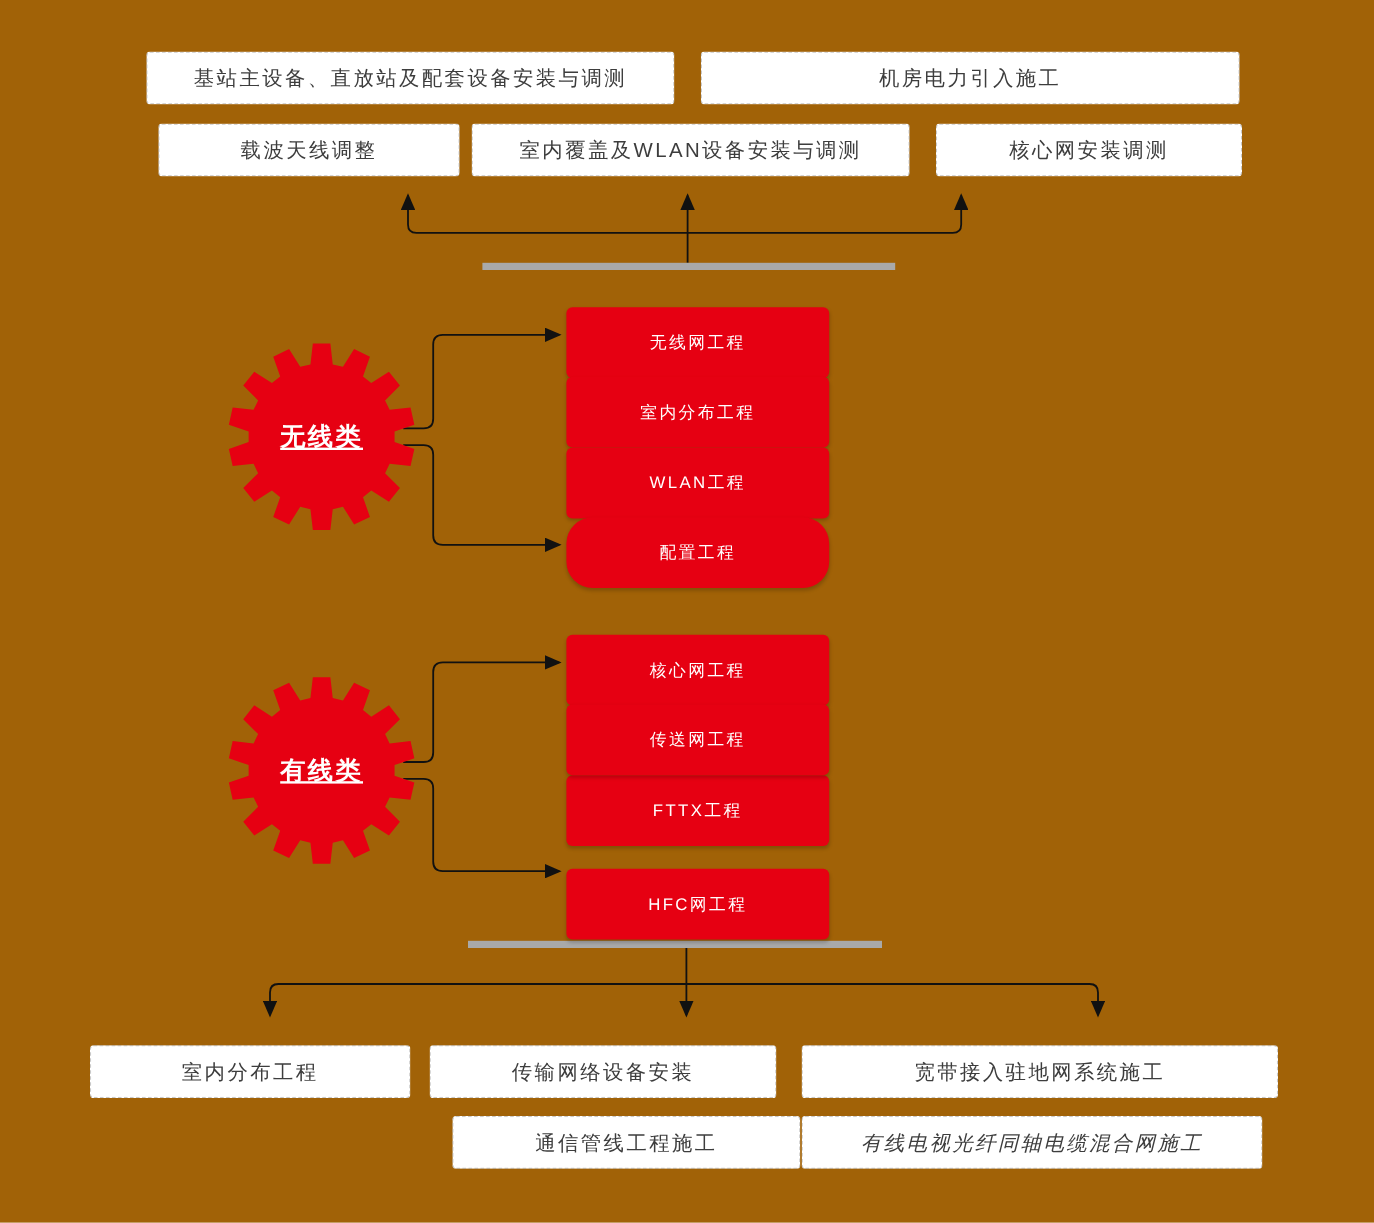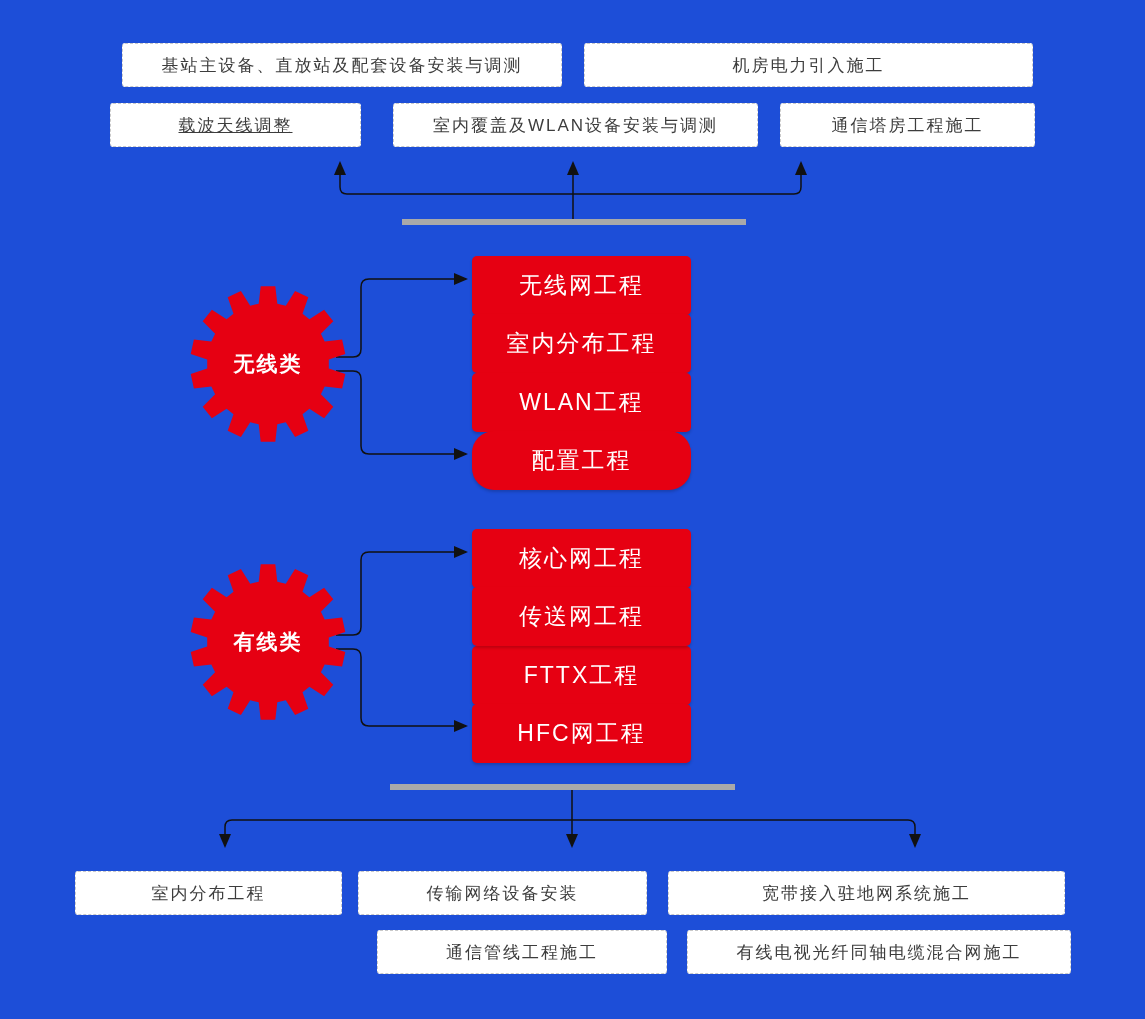--- a/index.html
+++ b/index.html
@@ -1,19 +1,19 @@
 <!DOCTYPE html>
 <html style="--red: #e60012; --bar: #a9a9a9; --line: #111111; --box-border: #c9c9c9; --text: #3d3d3d;"><head>
 <meta charset="utf-8">
 <style>
   html,body{margin:0;padding:0;background:#fff;}
   .canvas{
     position:relative;
     width:1145px;height:1019px;
-    background:#1d4ed8;
+    background:#a16207;
     font-family:"Liberation Sans","DejaVu Sans",sans-serif;
     overflow:hidden;
   }
   .lines{position:absolute;left:0;top:0;width:1145px;height:1019px;z-index:1;}
   .bar{position:absolute;height:6px;background:var(--bar,#a9a9a9);z-index:1;}
   .dashed-box{
     position:absolute;z-index:2;
     box-sizing:border-box;
     border:1px dashed var(--box-border,#c9c9c9);
     border-radius:3px;
@@ -23,33 +23,33 @@
     color:var(--text,#3d3d3d);
     height:44px;
   }
   .red-box{
     position:absolute;z-index:2;
     box-sizing:border-box;
     width:219px;height:59px;
     background:var(--red,#e60012);
     border-radius:5px;
     display:flex;align-items:center;justify-content:center;
-    font-size:23px;letter-spacing:2px;
+    font-size:14px;letter-spacing:2px;
     color:#fff;
     box-shadow:0 2px 3px rgba(0,0,0,0.18);
   }
   .gear{
     position:absolute;z-index:2;
     width:160px;height:160px;
     display:flex;align-items:center;justify-content:center;
   }
   .gear svg{position:absolute;left:0;top:0;}
   .gear-label{
     position:relative;z-index:3;
-    color:#fff;font-size:21px;font-weight:bold;letter-spacing:2px;
+    color:#fff;font-size:21px;font-weight:bold;letter-spacing:2px;text-decoration:underline;
   }
   .gear-fill{fill:var(--red,#e60012);}
   .connector{stroke:var(--line,#111);stroke-width:1.5;fill:none;}
 </style>
 </head>
 <body>
 
 <div class="canvas">
 
   <svg class="lines" viewBox="0 0 1145 1019">
@@ -70,23 +70,23 @@
 
     <path class="connector" d="M 572 790 L 572 846" marker-end="url(#ah)"></path>
     <path class="connector" d="M 225 846 L 225 827 Q 225 820 232 820 L 908 820 Q 915 820 915 827 L 915 846" marker-start="url(#ah)" marker-end="url(#ah)"></path>
   </svg>
 
   <div class="bar" style="left:402px;top:219px;width:344px;"></div>
   <div class="bar" style="left:390px;top:784px;width:345px;"></div>
 
   <div class="dashed-box" style="left:122px;top:43px;width:440px;">基站主设备、直放站及配套设备安装与调测</div>
   <div class="dashed-box" style="left:584px;top:43px;width:449px;">机房电力引入施工</div>
-  <div class="dashed-box" style="left:110px;top:103px;width:251px;text-decoration:underline;">载波天线调整</div>
+  <div class="dashed-box" style="left:132px;top:103px;width:251px;">载波天线调整</div>
   <div class="dashed-box" style="left:393px;top:103px;width:365px;">室内覆盖及WLAN设备安装与调测</div>
-  <div class="dashed-box" style="left:780px;top:103px;width:255px;">通信塔房工程施工</div>
+  <div class="dashed-box" style="left:780px;top:103px;width:255px;">核心网安装调测</div>
 
   <div class="gear" style="left:188px;top:284px;">
     <svg width="160" height="160" viewBox="0 0 160 160">
       <polygon class="gear-fill" points="140.8,84.4 157.3,90.1 154.1,104.4 136.7,102.5 132.9,110.3 145.3,122.7 136.1,134.2 121.4,124.8 114.5,130.3 120.3,146.8 107.1,153.1 97.8,138.3 89.3,140.3 87.3,157.7 72.7,157.7 70.7,140.3 62.2,138.3 52.9,153.1 39.7,146.8 45.5,130.3 38.6,124.8 23.9,134.2 14.7,122.7 27.1,110.3 23.3,102.5 5.9,104.4 2.7,90.1 19.2,84.4 19.2,75.6 2.7,69.9 5.9,55.6 23.3,57.5 27.1,49.7 14.7,37.3 23.9,25.8 38.6,35.2 45.5,29.7 39.7,13.2 52.9,6.9 62.2,21.7 70.7,19.7 72.7,2.3 87.3,2.3 89.3,19.7 97.8,21.7 107.1,6.9 120.3,13.2 114.5,29.7 121.4,35.2 136.1,25.8 145.3,37.3 132.9,49.7 136.7,57.5 154.1,55.6 157.3,69.9 140.8,75.6"></polygon>
     </svg>
     <span class="gear-label">无线类</span>
   </div>
 
   <div class="red-box" style="left:472px;top:256px;">无线网工程</div>
   <div class="red-box" style="left:472px;top:314px;text-align:right;">室内分布工程</div>
@@ -96,21 +96,21 @@
   <div class="gear" style="left:188px;top:562px;">
     <svg width="160" height="160" viewBox="0 0 160 160">
       <polygon class="gear-fill" points="140.8,84.4 157.3,90.1 154.1,104.4 136.7,102.5 132.9,110.3 145.3,122.7 136.1,134.2 121.4,124.8 114.5,130.3 120.3,146.8 107.1,153.1 97.8,138.3 89.3,140.3 87.3,157.7 72.7,157.7 70.7,140.3 62.2,138.3 52.9,153.1 39.7,146.8 45.5,130.3 38.6,124.8 23.9,134.2 14.7,122.7 27.1,110.3 23.3,102.5 5.9,104.4 2.7,90.1 19.2,84.4 19.2,75.6 2.7,69.9 5.9,55.6 23.3,57.5 27.1,49.7 14.7,37.3 23.9,25.8 38.6,35.2 45.5,29.7 39.7,13.2 52.9,6.9 62.2,21.7 70.7,19.7 72.7,2.3 87.3,2.3 89.3,19.7 97.8,21.7 107.1,6.9 120.3,13.2 114.5,29.7 121.4,35.2 136.1,25.8 145.3,37.3 132.9,49.7 136.7,57.5 154.1,55.6 157.3,69.9 140.8,75.6"></polygon>
     </svg>
     <span class="gear-label">有线类</span>
   </div>
 
   <div class="red-box" style="left:472px;top:529px;">核心网工程</div>
   <div class="red-box" style="left:472px;top:646px;">FTTX工程</div>
   <div class="red-box" style="left:472px;top:587px;">传送网工程</div>
-  <div class="red-box" style="left:472px;top:704px;">HFC网工程</div>
+  <div class="red-box" style="left:472px;top:724px;">HFC网工程</div>
 
   <div class="dashed-box" style="left:75px;top:871px;width:267px;">室内分布工程</div>
   <div class="dashed-box" style="left:358px;top:871px;width:289px;">传输网络设备安装</div>
   <div class="dashed-box" style="left:668px;top:871px;width:397px;">宽带接入驻地网系统施工</div>
   <div class="dashed-box" style="left:377px;top:930px;width:290px;">通信管线工程施工</div>
-  <div class="dashed-box" style="left:687px;top:930px;width:384px;">有线电视光纤同轴电缆混合网施工</div>
+  <div class="dashed-box" style="left:668px;top:930px;width:384px;font-style:italic;">有线电视光纤同轴电缆混合网施工</div>
 
 </div>
 
 </body></html>

